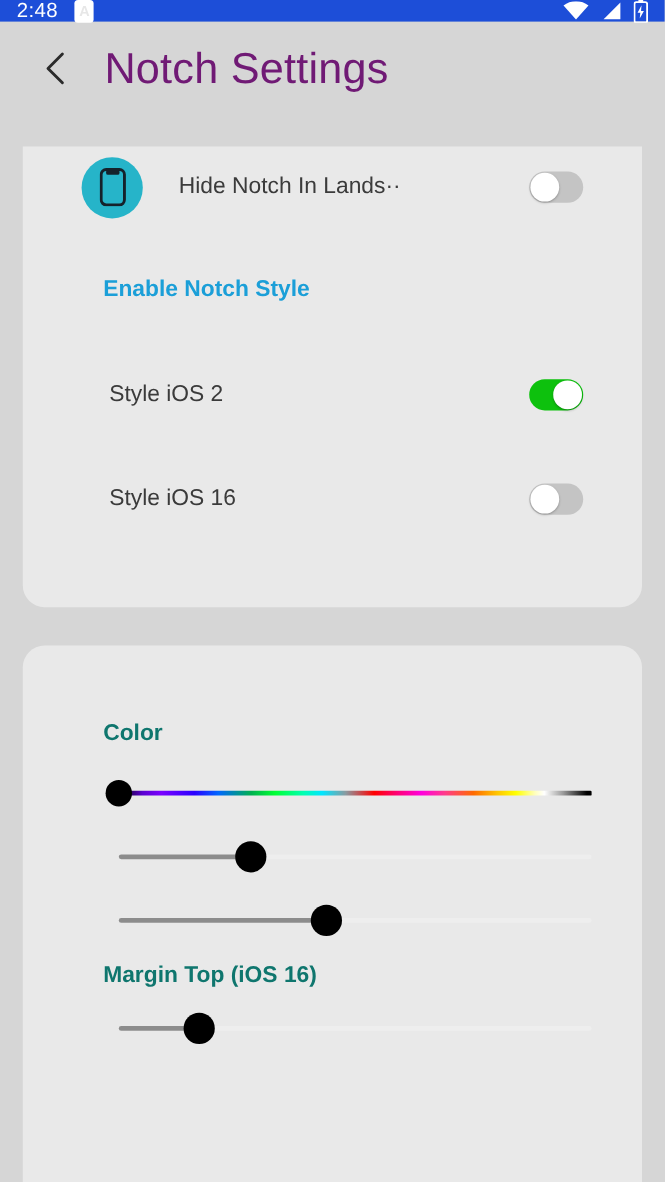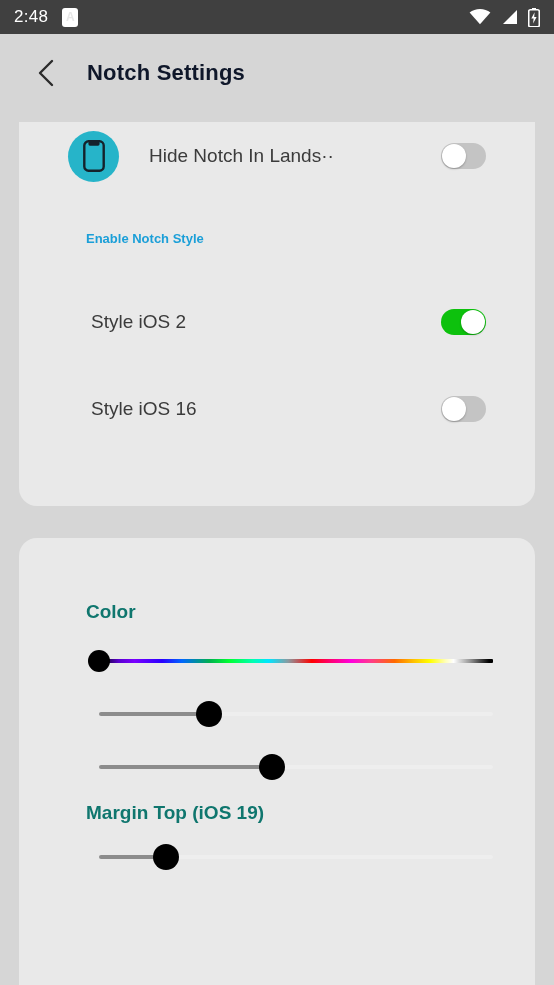--- a/index.html
+++ b/index.html
@@ -11,22 +11,22 @@
   }
 
   body {
     font-family: "Liberation Sans", sans-serif;
     background: #d6d6d6;
     position: relative;
   }
 
   
   .status-bar {
-    height: 34px;
-    background: #404040;
+    height: 18px;
+    background: #1d4ed8;
     display: flex;
     align-items: center;
     padding: 0 14px;
     position: relative;
   }
   .status-left {
     display: flex;
     align-items: center;
     gap: 14px;
   }
@@ -86,23 +86,23 @@
     width: 40px;
     height: 40px;
     display: flex;
     align-items: center;
     justify-content: center;
     cursor: pointer;
     flex: 0 0 auto;
   }
   .back-btn svg { display: block; }
   .page-title {
-    font-size: 22px;
-    font-weight: bold;
-    color: #0f172a;
+    font-size: 36px;
+    font-weight: normal;
+    color: #701a75;
     margin-left: 21px;
     letter-spacing: 0.2px;
   }
 
   
   .scroll-area {
     position: absolute;
     top: 112px;
     left: 0;
     right: 0;
@@ -187,21 +187,21 @@
     height: 24px;
     border-radius: 50%;
     background: #ffffff;
     box-shadow: 0 1px 2px rgba(0,0,0,0.28);
   }
   .toggle.off .thumb { left: 1px; }
   .toggle.on  .thumb { left: 20px; }
 
   
   .section-header {
-    font-size: 13px;
+    font-size: 19px;
     font-weight: bold;
     color: #1b9fd8;
     padding-left: 67px;
   }
 
   
   .slider-label {
     font-size: 19px;
     font-weight: bold;
     color: #0f766e;
@@ -373,21 +373,21 @@
       <div class="slider-fill" id="fill-0" style="width: 28%;"></div>
       <div class="slider-thumb" id="thumb-0" style="left: 28%;"></div>
     </div>
 
     <div class="slider-wrap" style="margin-top:13px;">
       <div class="slider-track"></div>
       <div class="slider-fill" id="fill-1" style="width: 44%;"></div>
       <div class="slider-thumb" id="thumb-1" style="left: 44%;"></div>
     </div>
 
-    <div class="slider-label" style="margin-top:15px;">Margin Top (iOS 19)</div>
+    <div class="slider-label" style="margin-top:15px;">Margin Top (iOS 16)</div>
     <div class="slider-wrap" style="margin-top:13px;">
       <div class="slider-track"></div>
       <div class="slider-fill" id="fill-2" style="width: 17%;"></div>
       <div class="slider-thumb" id="thumb-2" style="left: 17%;"></div>
     </div>
 
   </div>
 
 </div>
 

